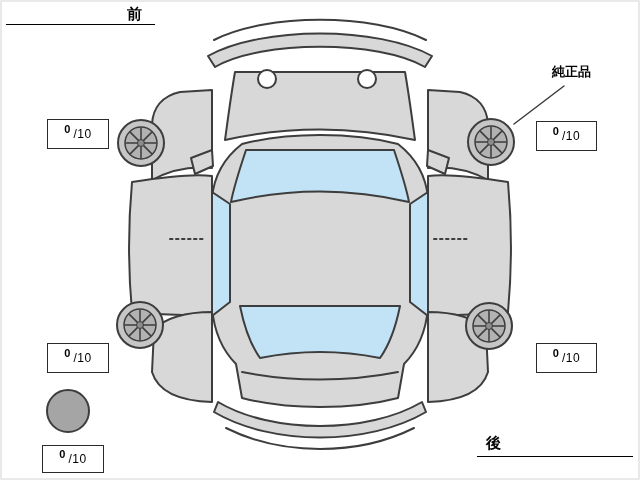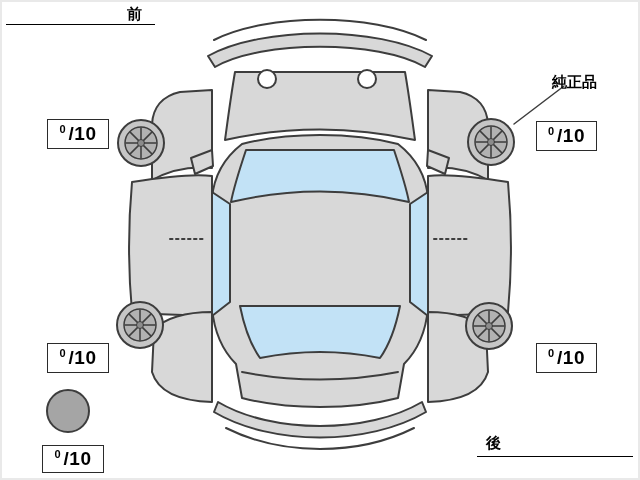--- a/index.html
+++ b/index.html
@@ -9,35 +9,35 @@
     width: 640px;
     height: 480px;
     background: #ffffff;
     font-family: "Liberation Sans", sans-serif;
     overflow: hidden;
     box-shadow: inset 0 0 0 2px #e9e9e9;
   }
   .car-svg { position: absolute; left: 0; top: 0; }
   .label { position: absolute; color: #000; font-weight: bold; white-space: nowrap; }
   .label-front  { left: 127px; top: 5px;  font-size: 15px; }
-  .label-genuine{ left: 552px; top: 73px; font-size: 15px; }
+  .label-genuine{ left: 552px; top: 63px; font-size: 13px; }
   .label-rear   { left: 486px; top: 434px; font-size: 15px; }
   .rule { position: absolute; height: 1px; background: #000; }
   .rule-front { left: 6px;   top: 24px;  width: 149px; }
   .rule-rear  { left: 477px; top: 456px; width: 156px; }
   .score-box {
     position: absolute;
     border: 1px solid #2b2b2b;
     background: #ffffff;
     display: flex;
     align-items: center;
     justify-content: center;
   }
   .score-num { font-size: 11px; font-weight: bold; position: relative; top: -5px; margin-right: 3px; }
-  .score-den { font-size: 19px; font-weight: bold; letter-spacing: 0.5px; }
+  .score-den { font-size: 12px; font-weight: normal; letter-spacing: 0.5px; }
   .box-fl    { left: 47px;  top: 119px; width: 62px; height: 30px; }
   .box-fr    { left: 536px; top: 121px; width: 61px; height: 30px; }
   .box-rl    { left: 47px;  top: 343px; width: 62px; height: 30px; }
   .box-rr    { left: 536px; top: 343px; width: 61px; height: 30px; }
   .box-spare { left: 42px;  top: 445px; width: 62px; height: 28px; }
 </style>
 </head>
 <body>
 
 <div class="stage">

